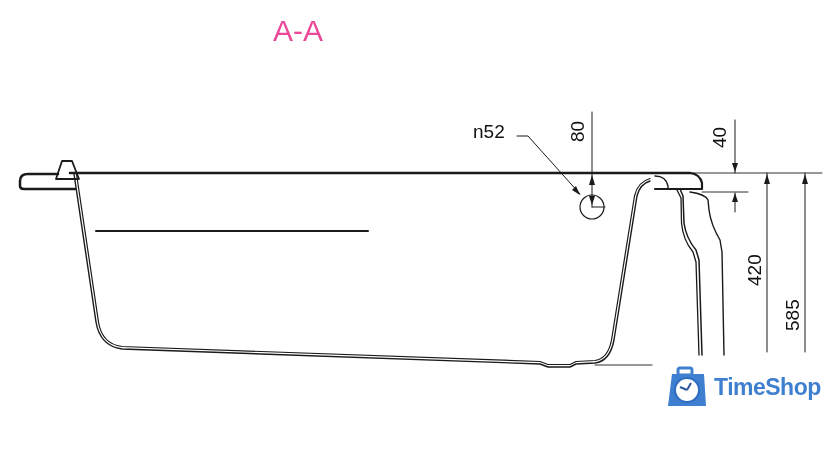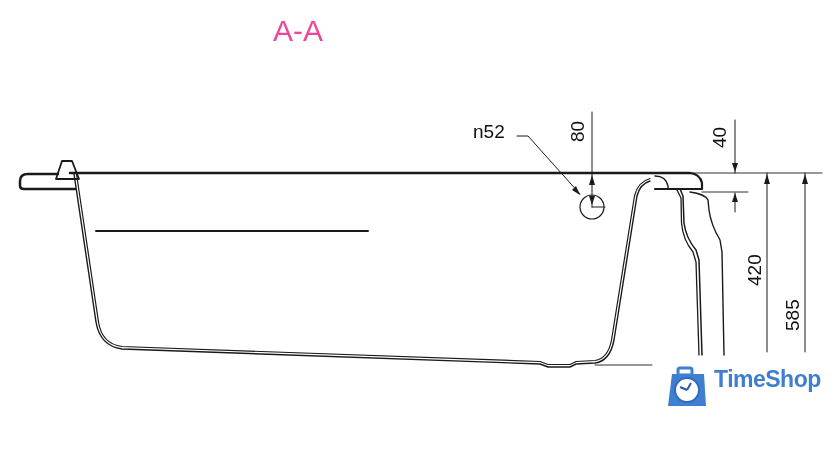--- a/index.html
+++ b/index.html
@@ -1,21 +1,21 @@
 <!DOCTYPE html>
 <html><head>
   <meta charset="utf-8">
   <style>
     html, body { margin: 0; padding: 0; background: #ffffff; }
     body { width: 840px; height: 461px; position: relative; overflow: hidden; font-family: "Liberation Sans", sans-serif; }
     #drawing { position: absolute; left: 0; top: 0; width: 840px; height: 461px; }
     .section-title { position: absolute; left: 273px; top: 14px; font-size: 30px; color: #ec4899; letter-spacing: 0px; }
     .dim-label { position: absolute; font-size: 19px; color: #111111; white-space: nowrap; }
     .dim-rot { transform: rotate(-90deg); transform-origin: left top; }
-    .logo { position: absolute; left: 666px; top: 366px; width: 170px; height: 42px; display: flex; }
+    .logo { position: absolute; left: 666px; top: 366px; width: 170px; height: 42px; display: flex; align-items: center; }
     .logo-text { font-size: 23px; color: #3f7fd0; font-weight: bold; margin-left: 4px; letter-spacing: -0.5px; }
   </style>
 </head>
 <body>
 
 <svg id="drawing" viewBox="0 0 840 461" xmlns="http://www.w3.org/2000/svg">
   <g fill="none" stroke="#1a1a1a" stroke-linecap="round" stroke-linejoin="round">
 
     <line x1="70" y1="173" x2="690" y2="173" stroke-width="2.5"></line>
 

